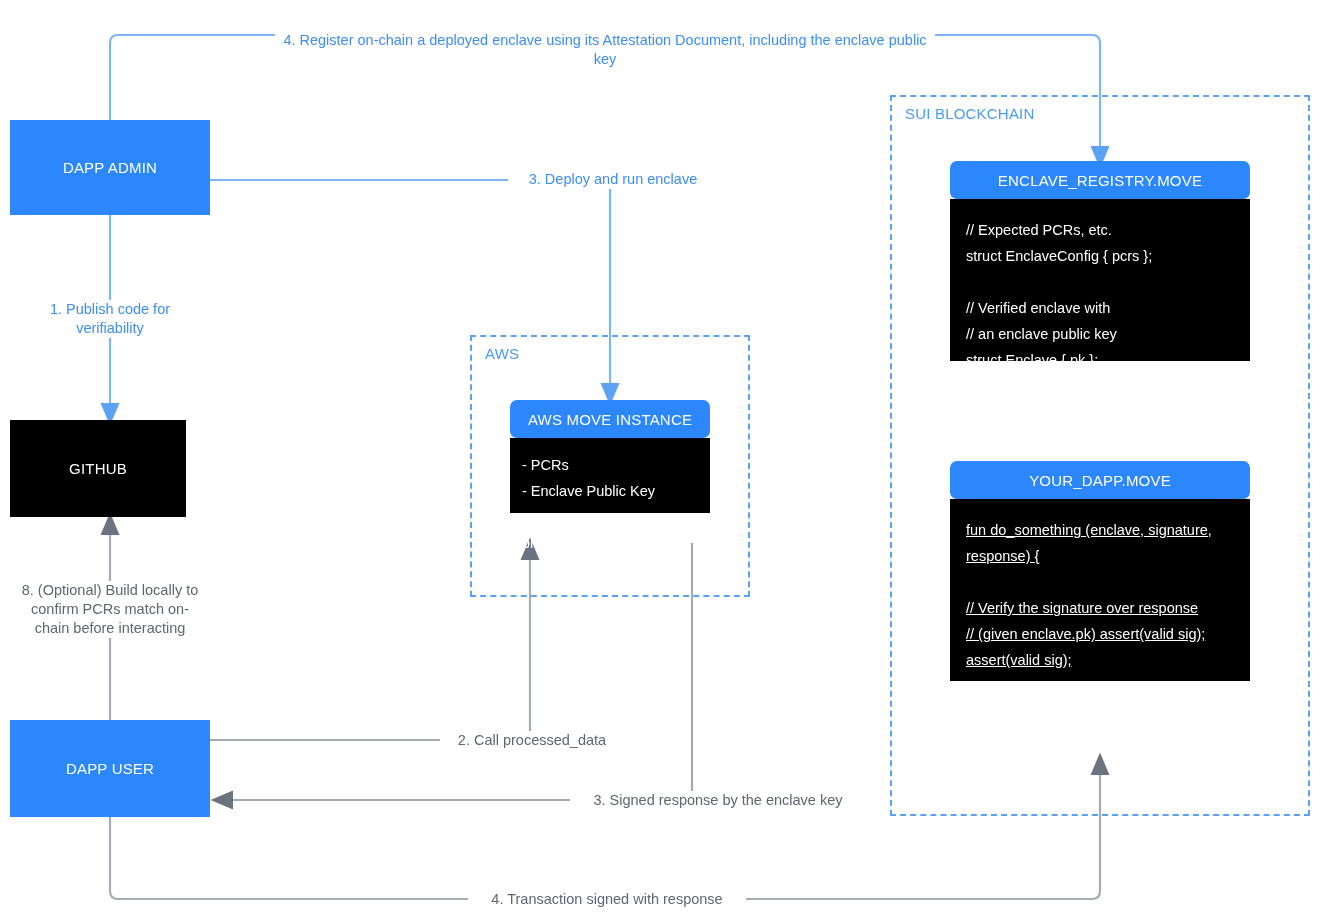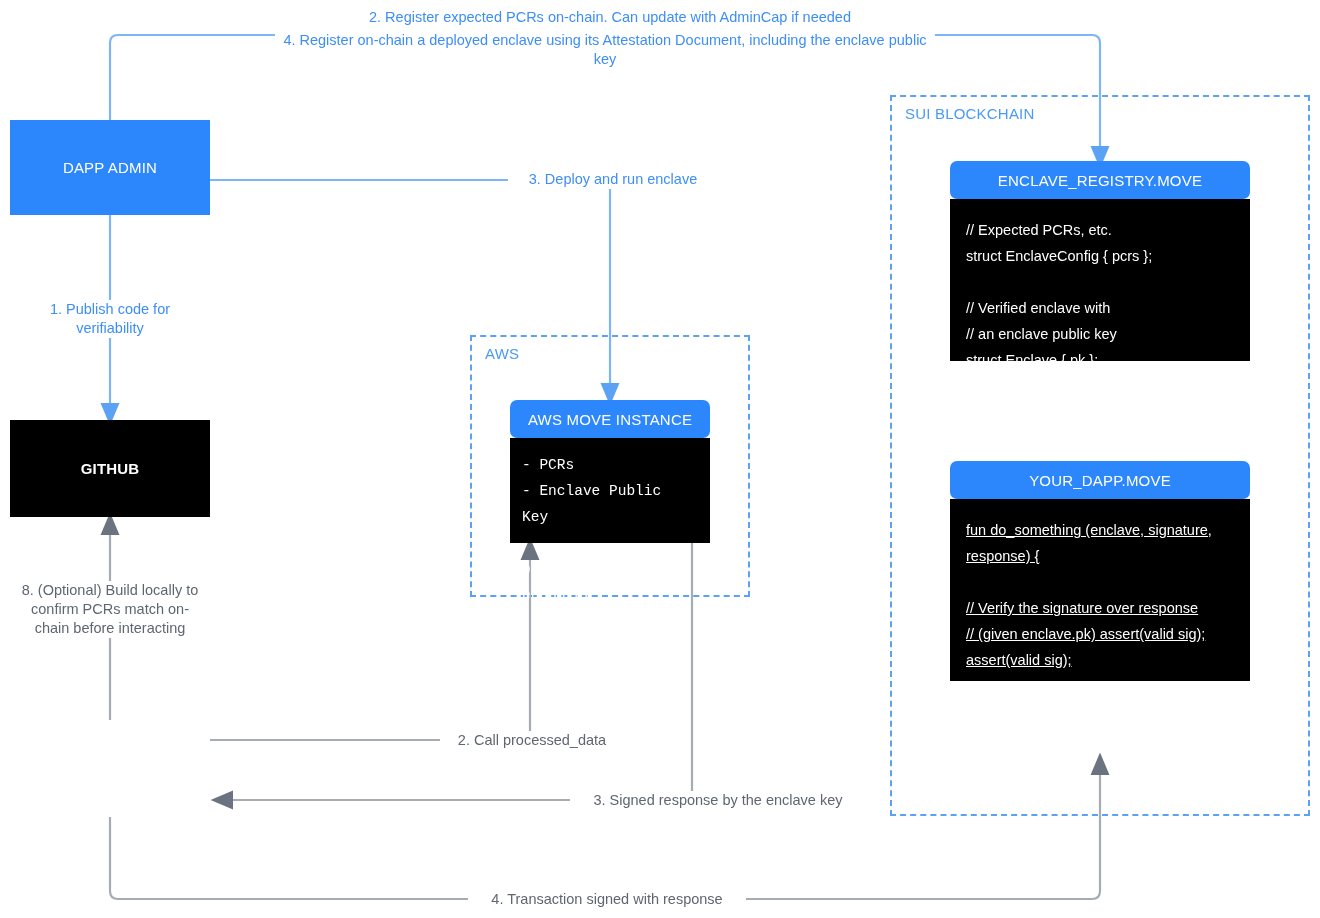--- a/index.html
+++ b/index.html
@@ -137,28 +137,31 @@
   </div>
 
   <div class="group" style="left:470px; top:335px; width:280px; height:262px;">
     <span class="group-label">AWS</span>
   </div>
 
   <div class="node solid-box blue-box" style="left:10px; top:120px; width:200px; height:95px;">
     <span>DAPP ADMIN</span>
   </div>
 
-  <div class="node solid-box black-box" style="left:10px; top:420px; width:200px; height:97px;font-weight:bold;">
+  <div class="node solid-box black-box" style="left:10px; top:420px; width:176px; height:97px;">
     <span>GITHUB</span>
   </div>
 
+  <div class="node solid-box blue-box" style="left:10px; top:720px; width:200px; height:97px;">
+    <span>DAPP USER</span>
+  </div>
 
   <div class="module" style="left:510px; top:400px; width:200px; height:143px;">
     <div class="module-header">AWS MOVE INSTANCE</div>
-    <div class="module-body" style="height:105px; padding:14px 14px 0 12px;font-family:Liberation Mono, monospace;">- PCRs
+    <div class="module-body" style="height:75px; padding:14px 14px 0 12px;">- PCRs
 - Enclave Public Key
 
 processed_data endpoint</div>
   </div>
 
   <div class="module" style="left:950px; top:161px; width:300px; height:200px;">
     <div class="module-header">ENCLAVE_REGISTRY.MOVE</div>
     <div class="module-body" style="height:162px;">// Expected PCRs, etc.
 struct EnclaveConfig { pcrs };
 
@@ -174,21 +177,20 @@
 
 // Verify the signature over response
 // (given enclave.pk) assert(valid sig);
 assert(valid sig);
 
 // User response
 ...
 }</div>
   </div>
 
-  <div class="wire-label label-blue" style="left:285px; top:8px; width:650px;">2. Register expected PCRs on-chain. Can update with AdminCap if needed</div>
 
   <div class="wire-label label-blue" style="left:275px; top:31px; width:660px;">4. Register on-chain a deployed enclave using its Attestation Document, including the enclave public key</div>
 
   <div class="wire-label label-blue" style="left:508px; top:170px; width:210px;">3. Deploy and run enclave</div>
 
   <div class="wire-label label-blue" style="left:20px; top:300px; width:180px;">1. Publish code for verifiability</div>
 
   <div class="wire-label label-gray" style="left:13px; top:581px; width:194px;">8. (Optional) Build locally to confirm PCRs match on-chain before interacting</div>
 
   <div class="wire-label label-gray" style="left:440px; top:731px; width:184px;">2. Call processed_data</div>

